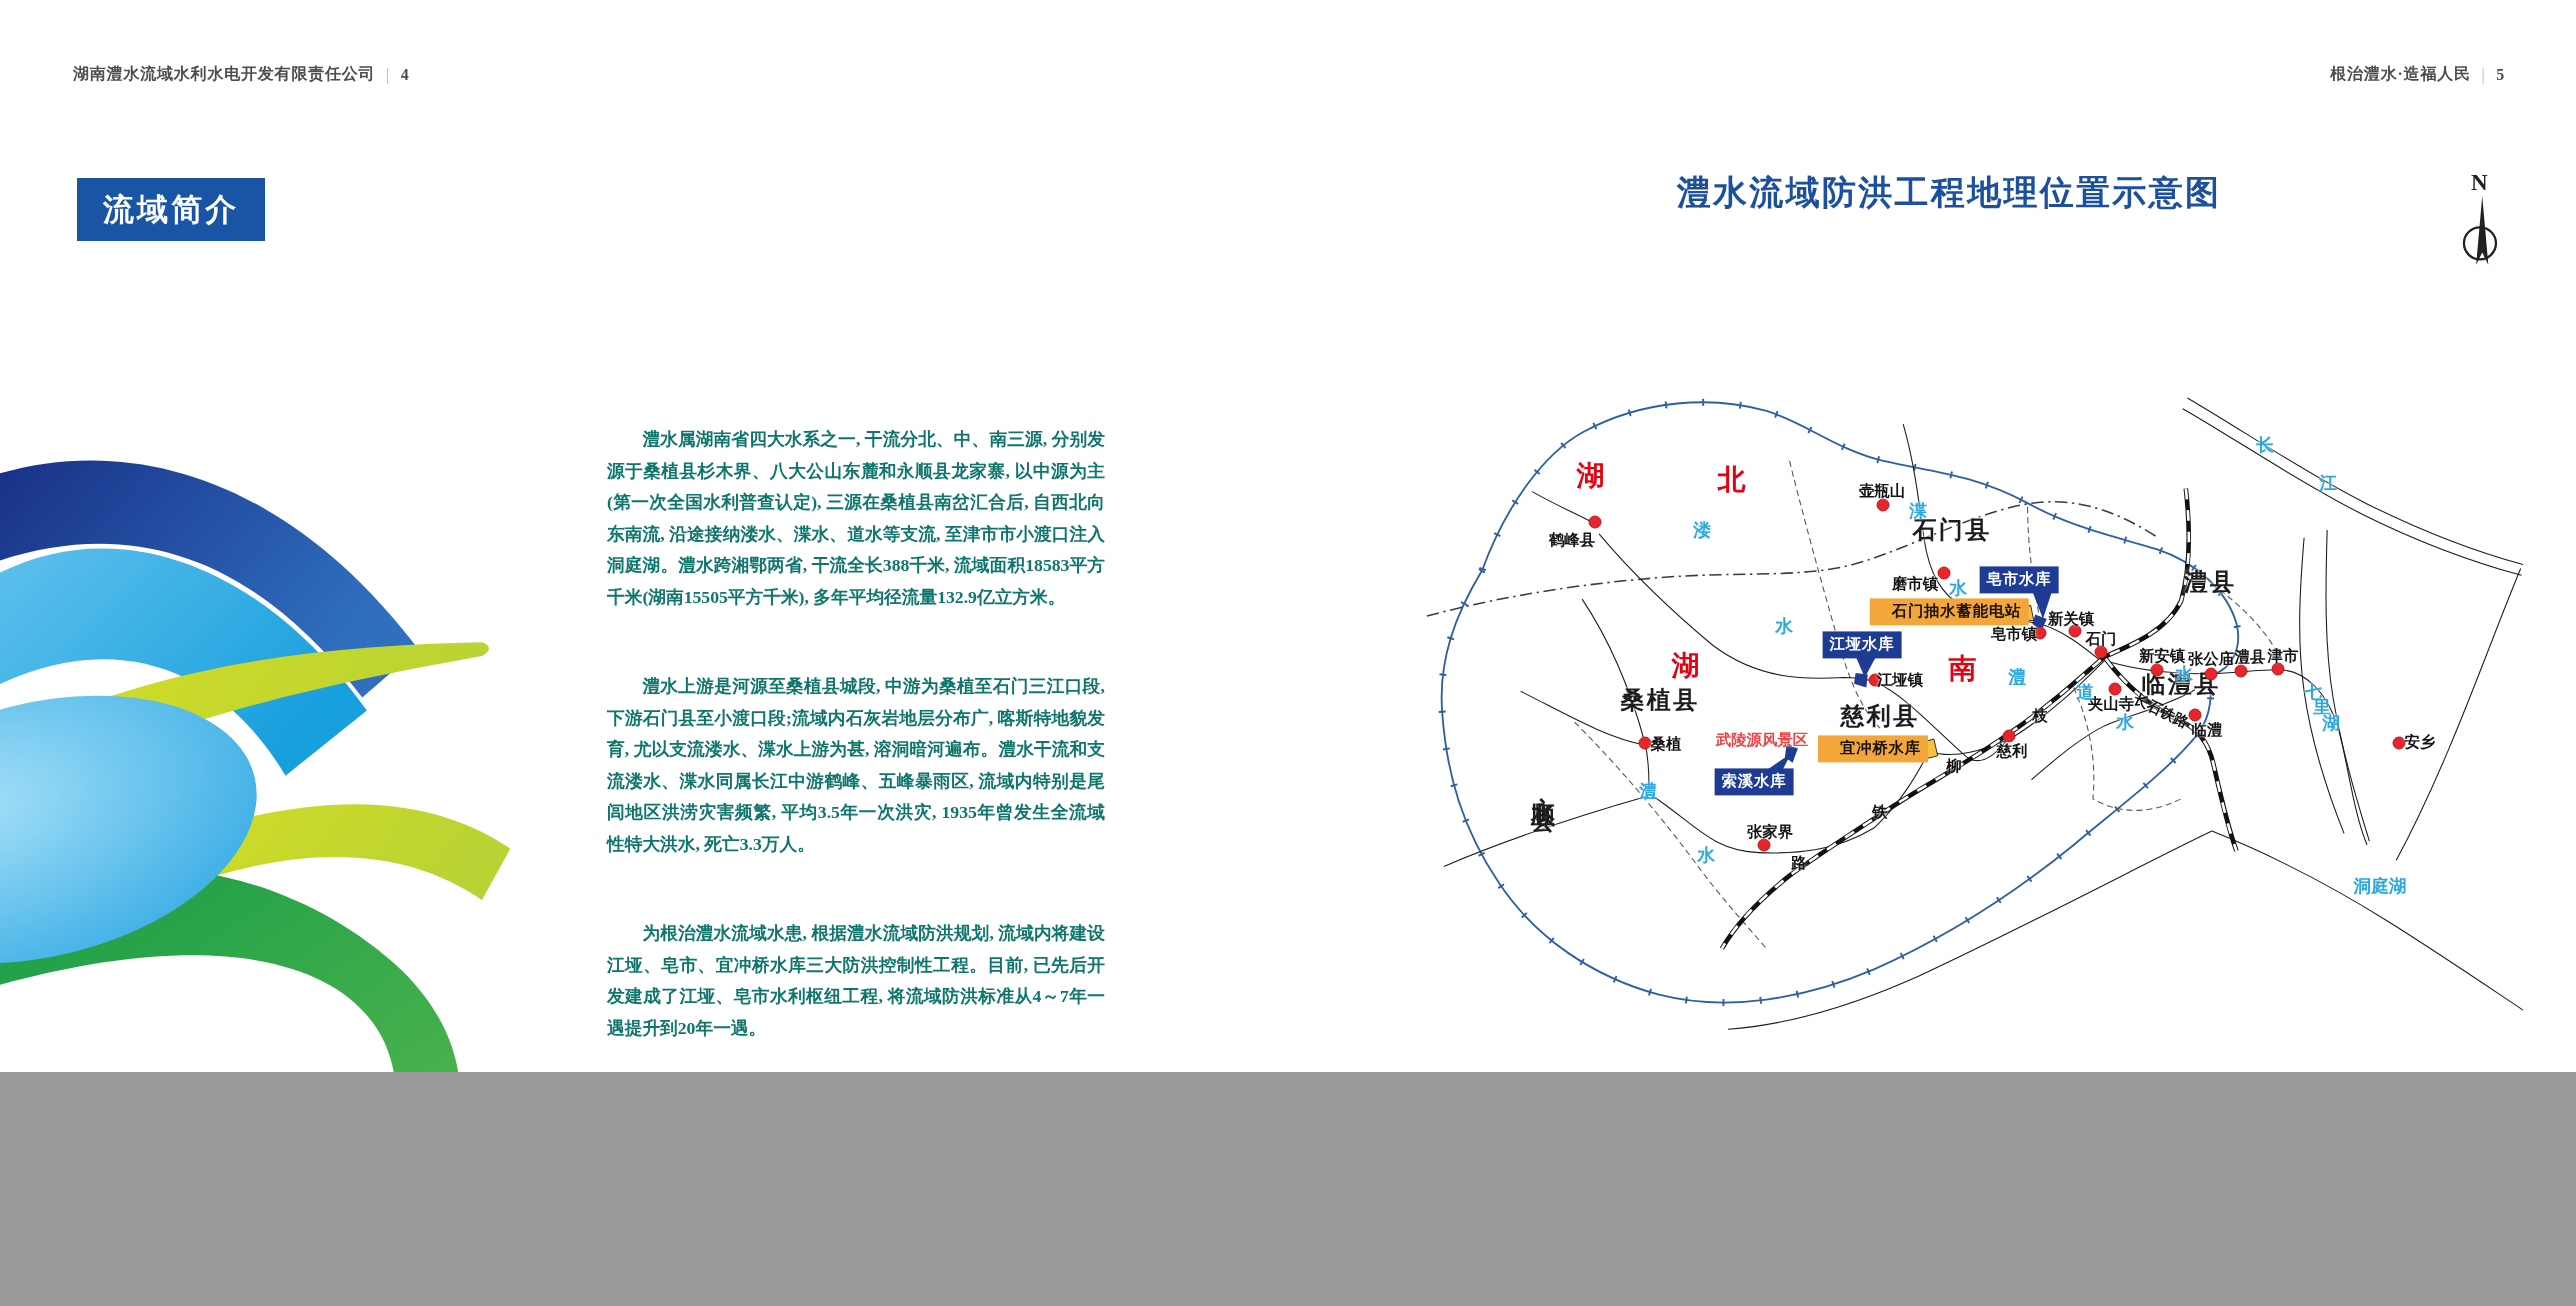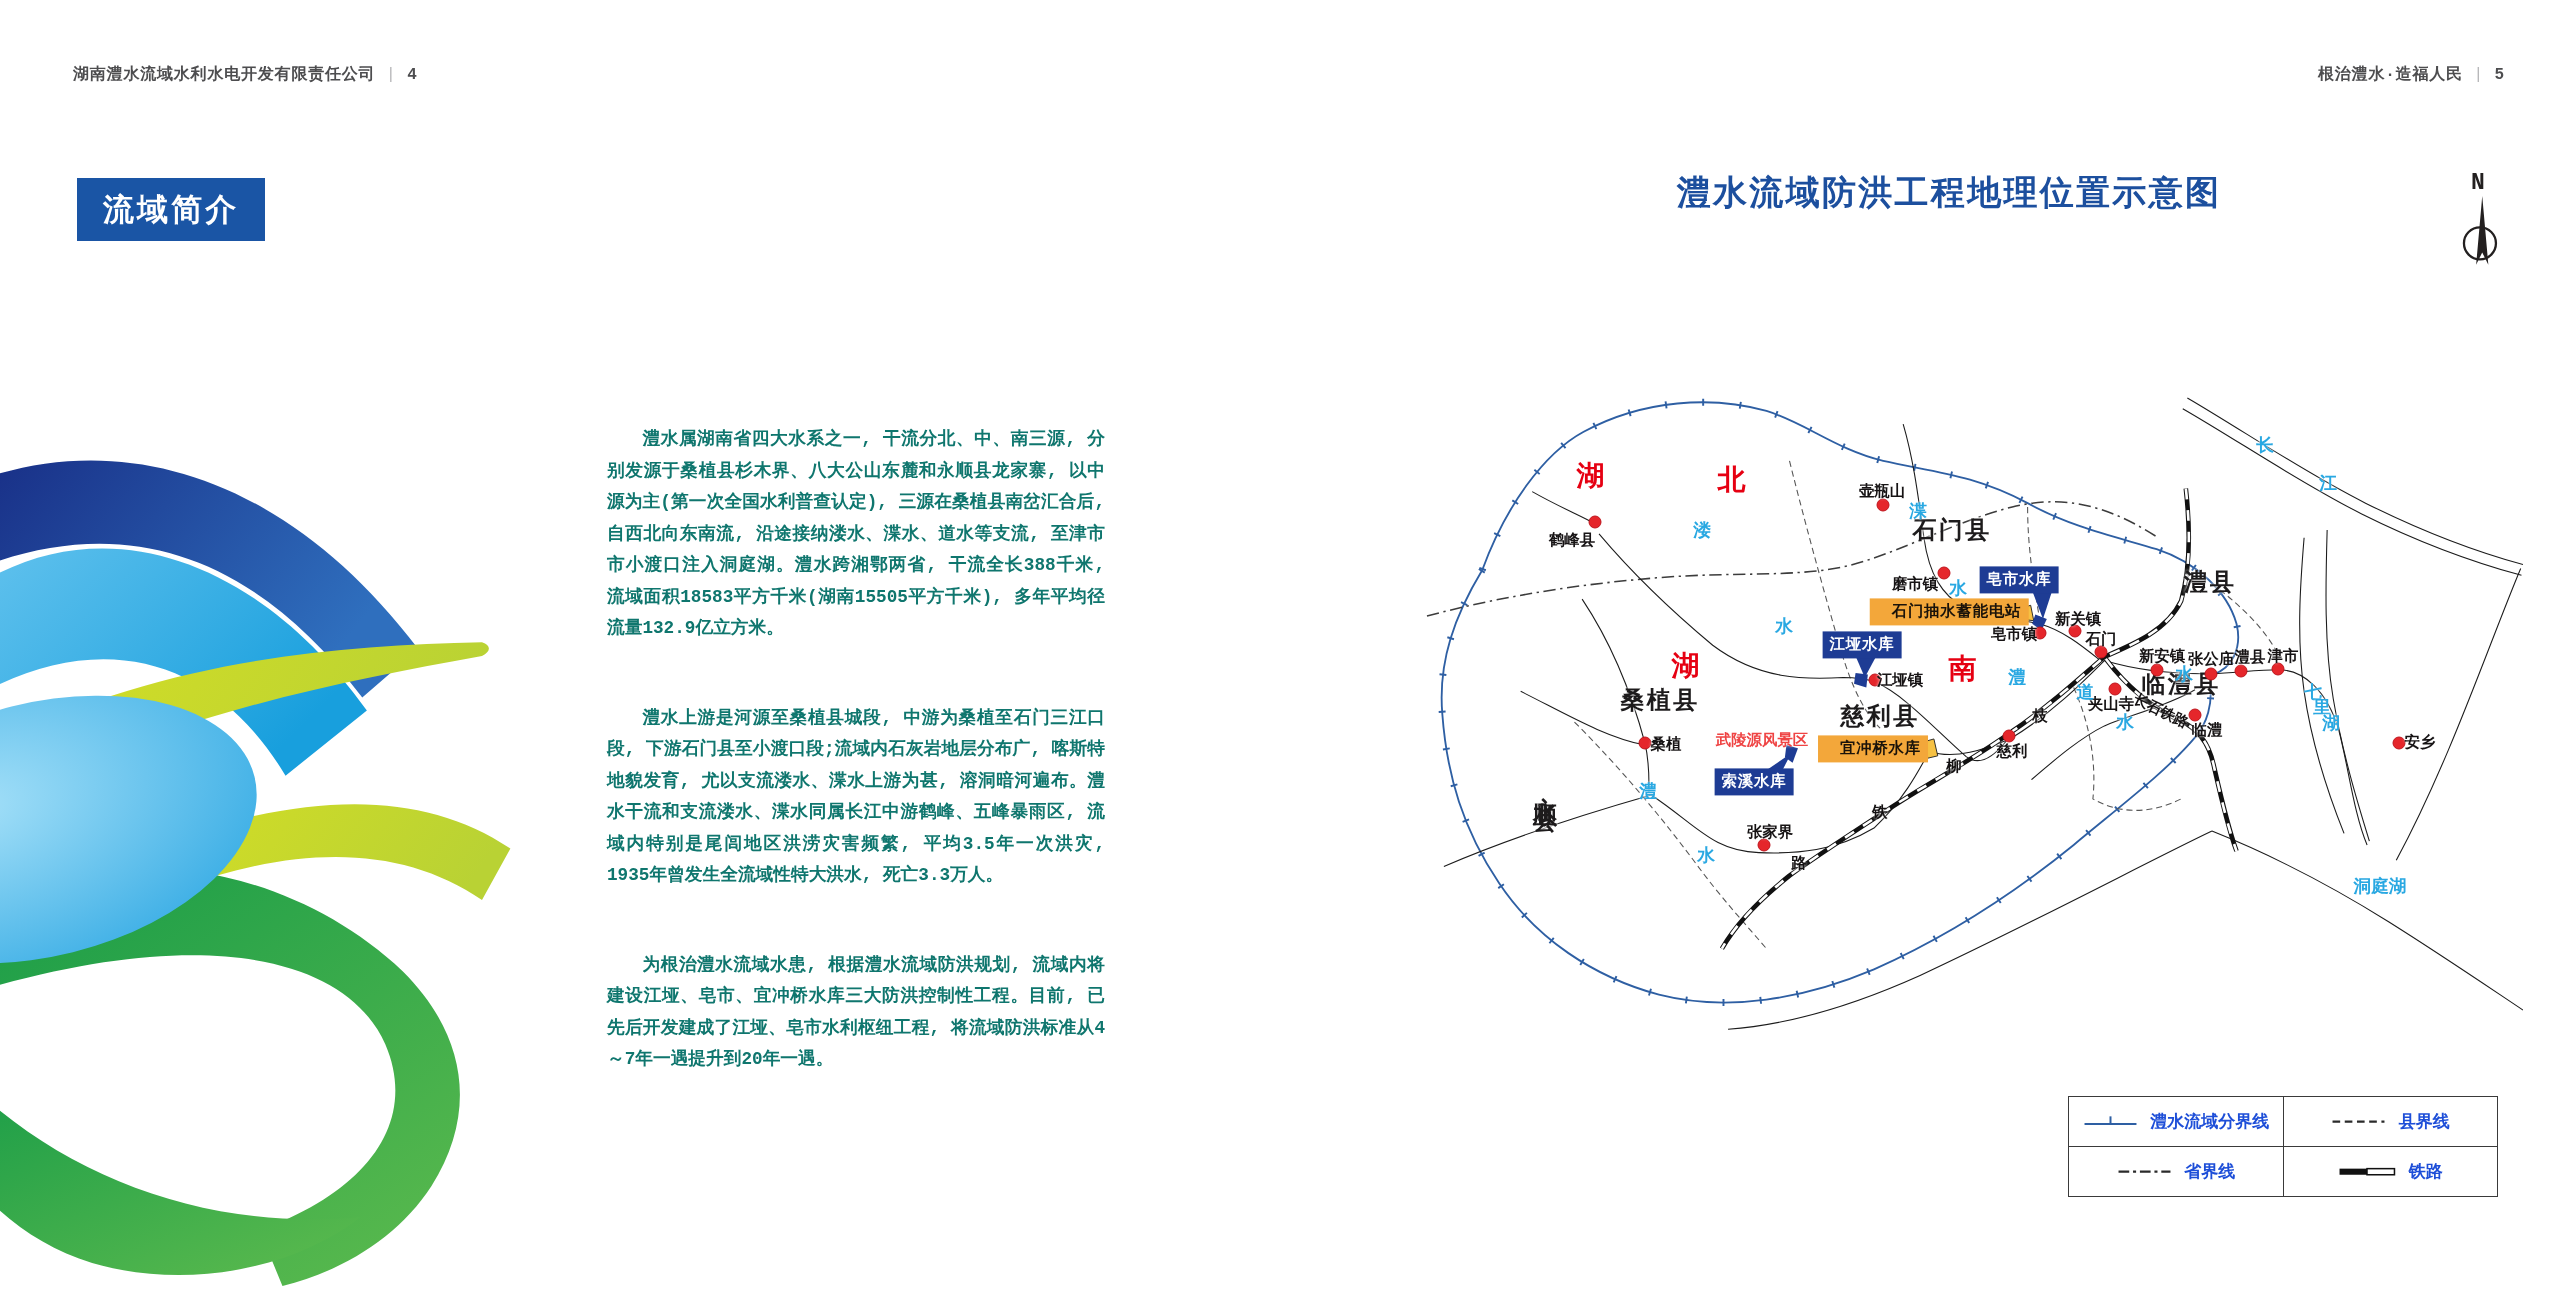--- a/index.html
+++ b/index.html
@@ -1,17 +1,17 @@
 <!DOCTYPE html>
 <html style="font-size:12.3px"><head>
 <meta charset="utf-8">
 <style>
   html,body{margin:0;padding:0;background:#9a9a9a;}
-  #spread{position:relative;width:2576px;height:1306px;background:#ffffff;overflow:hidden;
-          font-family:Liberation Mono, monospace;color:#231f20;}
+  #spread{position:relative;width:2576px;height:1072px;background:#ffffff;overflow:hidden;
+          font-family:Liberation Serif, serif;color:#231f20;}
   
   .pg-header{position:absolute;top:64px;font-size:16px;font-weight:700;color:#4d4d4f;letter-spacing:0.8px;display:flex;align-items:center;gap:10.7px;}
   #header-left{left:73px;}
   #header-right{right:71px;}
   .hd-sep{color:#b5b5b7;font-weight:400;}
   .hd-num{color:#4d4d4f;}
   
   #section-badge{position:absolute;left:77px;top:178px;background:#1a55a5;color:#fff;
                  font-size:31px;font-weight:800;letter-spacing:3.1px;padding:10.7px 26px;}
   #body-text{position:absolute;left:607px;top:424px;width:498px;}
@@ -190,21 +190,21 @@
       <div class="ml county vert" style="left: 1543px; top: 787px;">永顺县</div>
       <div class="ml dot" style="left: 1595px; top: 522px;"></div>
       <div class="ml town" style="left: 1572px; top: 540px;">鹤峰县</div>
       <div class="ml dot" style="left: 1883px; top: 505px;"></div>
       <div class="ml town" style="left: 1882px; top: 491px;">壶瓶山</div>
       <div class="ml dot" style="left: 1944px; top: 573px;"></div>
       <div class="ml town" style="left: 1915px; top: 584px;">磨市镇</div>
       <div class="ml dot" style="left: 2040px; top: 633px;"></div>
       <div class="ml town" style="left: 2014px; top: 634px;">皂市镇</div>
       <div class="ml dot" style="left: 2075px; top: 631px;"></div>
-      <div class="ml town" style="left: 2071px; top: 619px; margin-left: 7px;">新关镇</div>
+      <div class="ml town" style="left: 2071px; top: 619px;">新关镇</div>
       <div class="ml dot" style="left: 2101px; top: 652px;"></div>
       <div class="ml town" style="left: 2101px; top: 639px;">石门</div>
       <div class="ml dot" style="left: 2157px; top: 670px;"></div>
       <div class="ml town" style="left: 2162px; top: 656px;">新安镇</div>
       <div class="ml dot" style="left: 2211px; top: 674px;"></div>
       <div class="ml town" style="left: 2211px; top: 659px;">张公庙</div>
       <div class="ml dot" style="left: 2241px; top: 671px;"></div>
       <div class="ml town" style="left: 2250px; top: 657px;">澧县</div>
       <div class="ml dot" style="left: 2278px; top: 669px;"></div>
       <div class="ml town" style="left: 2283px; top: 656px;">津市</div>

